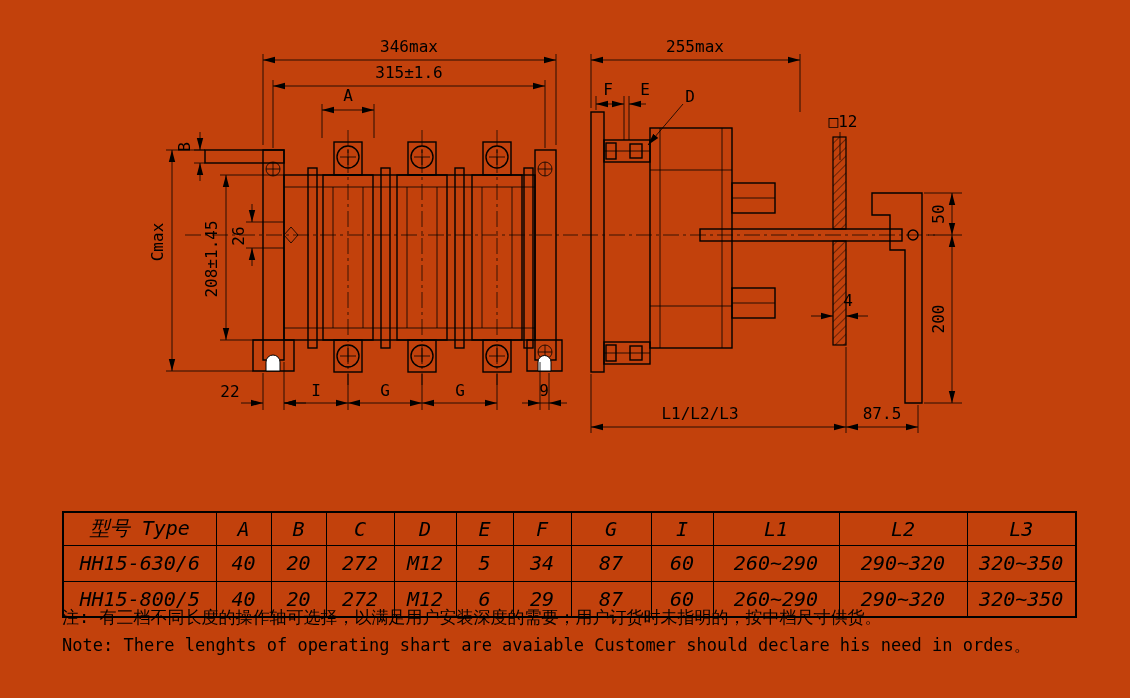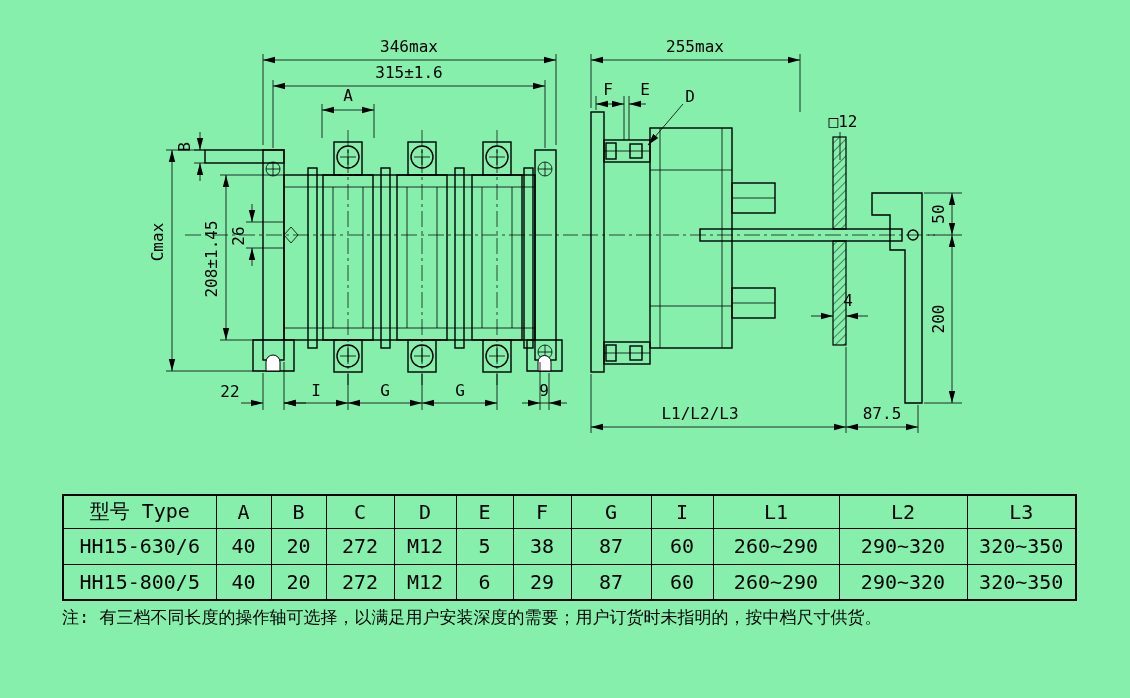--- a/index.html
+++ b/index.html
@@ -1,26 +1,26 @@
 <!DOCTYPE html>
 <html><head>
 <meta charset="utf-8">
 <style>
   html,body{margin:0;padding:0;background:#fff;}
-  .page{position:relative;width:1130px;height:698px;background:#86efac;overflow:hidden;
+  .page{position:relative;width:1130px;height:698px;background:#c2410c;overflow:hidden;
         font-family:"DejaVu Sans Mono", monospace;color:#000;}
   svg{position:absolute;left:0;top:0;}
   .part{fill:none;stroke:#000;stroke-width:1.4;}
   .thin{fill:none;stroke:#000;stroke-width:0.8;}
   .cl{fill:none;stroke:#000;stroke-width:0.7;stroke-dasharray:16 4 3 4;}
   .dim{fill:none;stroke:#000;stroke-width:0.8;}
   .dtxt{font-family:"DejaVu Sans Mono", monospace;font-size:16px;fill:#000;text-anchor:middle;}
   .hatch{stroke:#000;stroke-width:1.2;fill:url(#hatch);}
-  .spec-table{position:absolute;left:62px;top:494px;border-collapse:collapse;
-              table-layout:fixed;width:1013px;}
+  .spec-table{position:absolute;left:62px;top:511px;border-collapse:collapse;
+              table-layout:fixed;width:1013px;font-style:italic;}
   .spec-table td,.spec-table th{border:1px solid #000;text-align:center;vertical-align:middle;
               font-size:20px;font-weight:normal;font-family:"DejaVu Sans Mono", monospace;
               padding:0;overflow:hidden;white-space:nowrap;}
   .spec-table{border:2px solid #000;}
   .spec-table tr.hdr{height:33px;} .spec-table tr.row{height:36px;}
   .notes{position:absolute;left:62px;top:603px;width:1020px;font-size:17px;line-height:28px;}
   .notes p{margin:0;}
 </style>
 </head>
 <body>
@@ -309,21 +309,21 @@
     <th>L2</th>
     <th>L3</th>
   </tr>
   <tr class="row">
     <td>HH15-630/6</td>
     <td>40</td>
     <td>20</td>
     <td>272</td>
     <td>M12</td>
     <td>5</td>
-    <td>38</td>
+    <td>34</td>
     <td>87</td>
     <td>60</td>
     <td>260~290</td>
     <td>290~320</td>
     <td>320~350</td>
   </tr>
   <tr class="row">
     <td>HH15-800/5</td>
     <td>40</td>
     <td>20</td>
@@ -335,15 +335,16 @@
     <td>60</td>
     <td>260~290</td>
     <td>290~320</td>
     <td>320~350</td>
   </tr>
 </tbody>
     </table>
 
 <div class="notes">
   <p>注: 有三档不同长度的操作轴可选择，以满足用户安装深度的需要；用户订货时未指明的，按中档尺寸供货。</p>
+  <p>Note: There lenghts of operating shart are avaiable Customer should declare his need in ordes。</p>
 </div>
 
 </div>
 
 </body></html>

